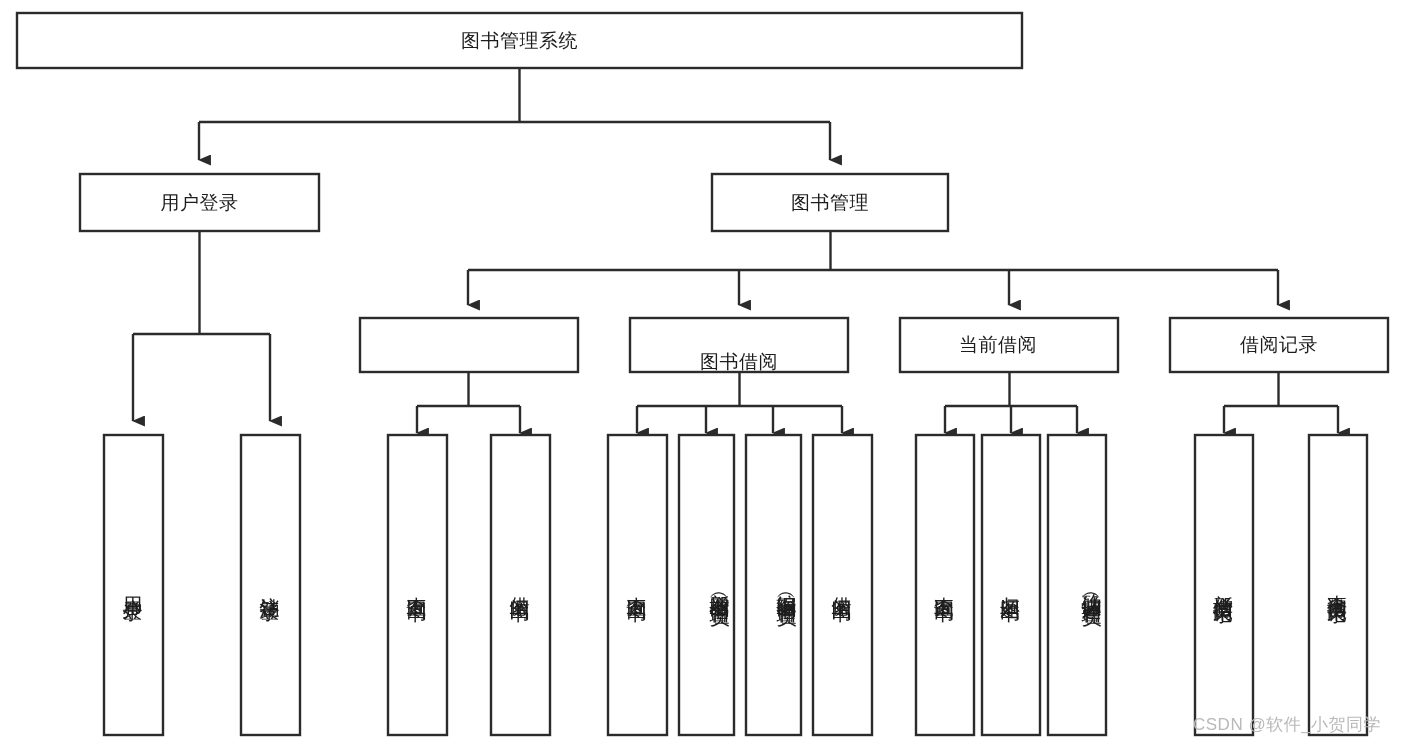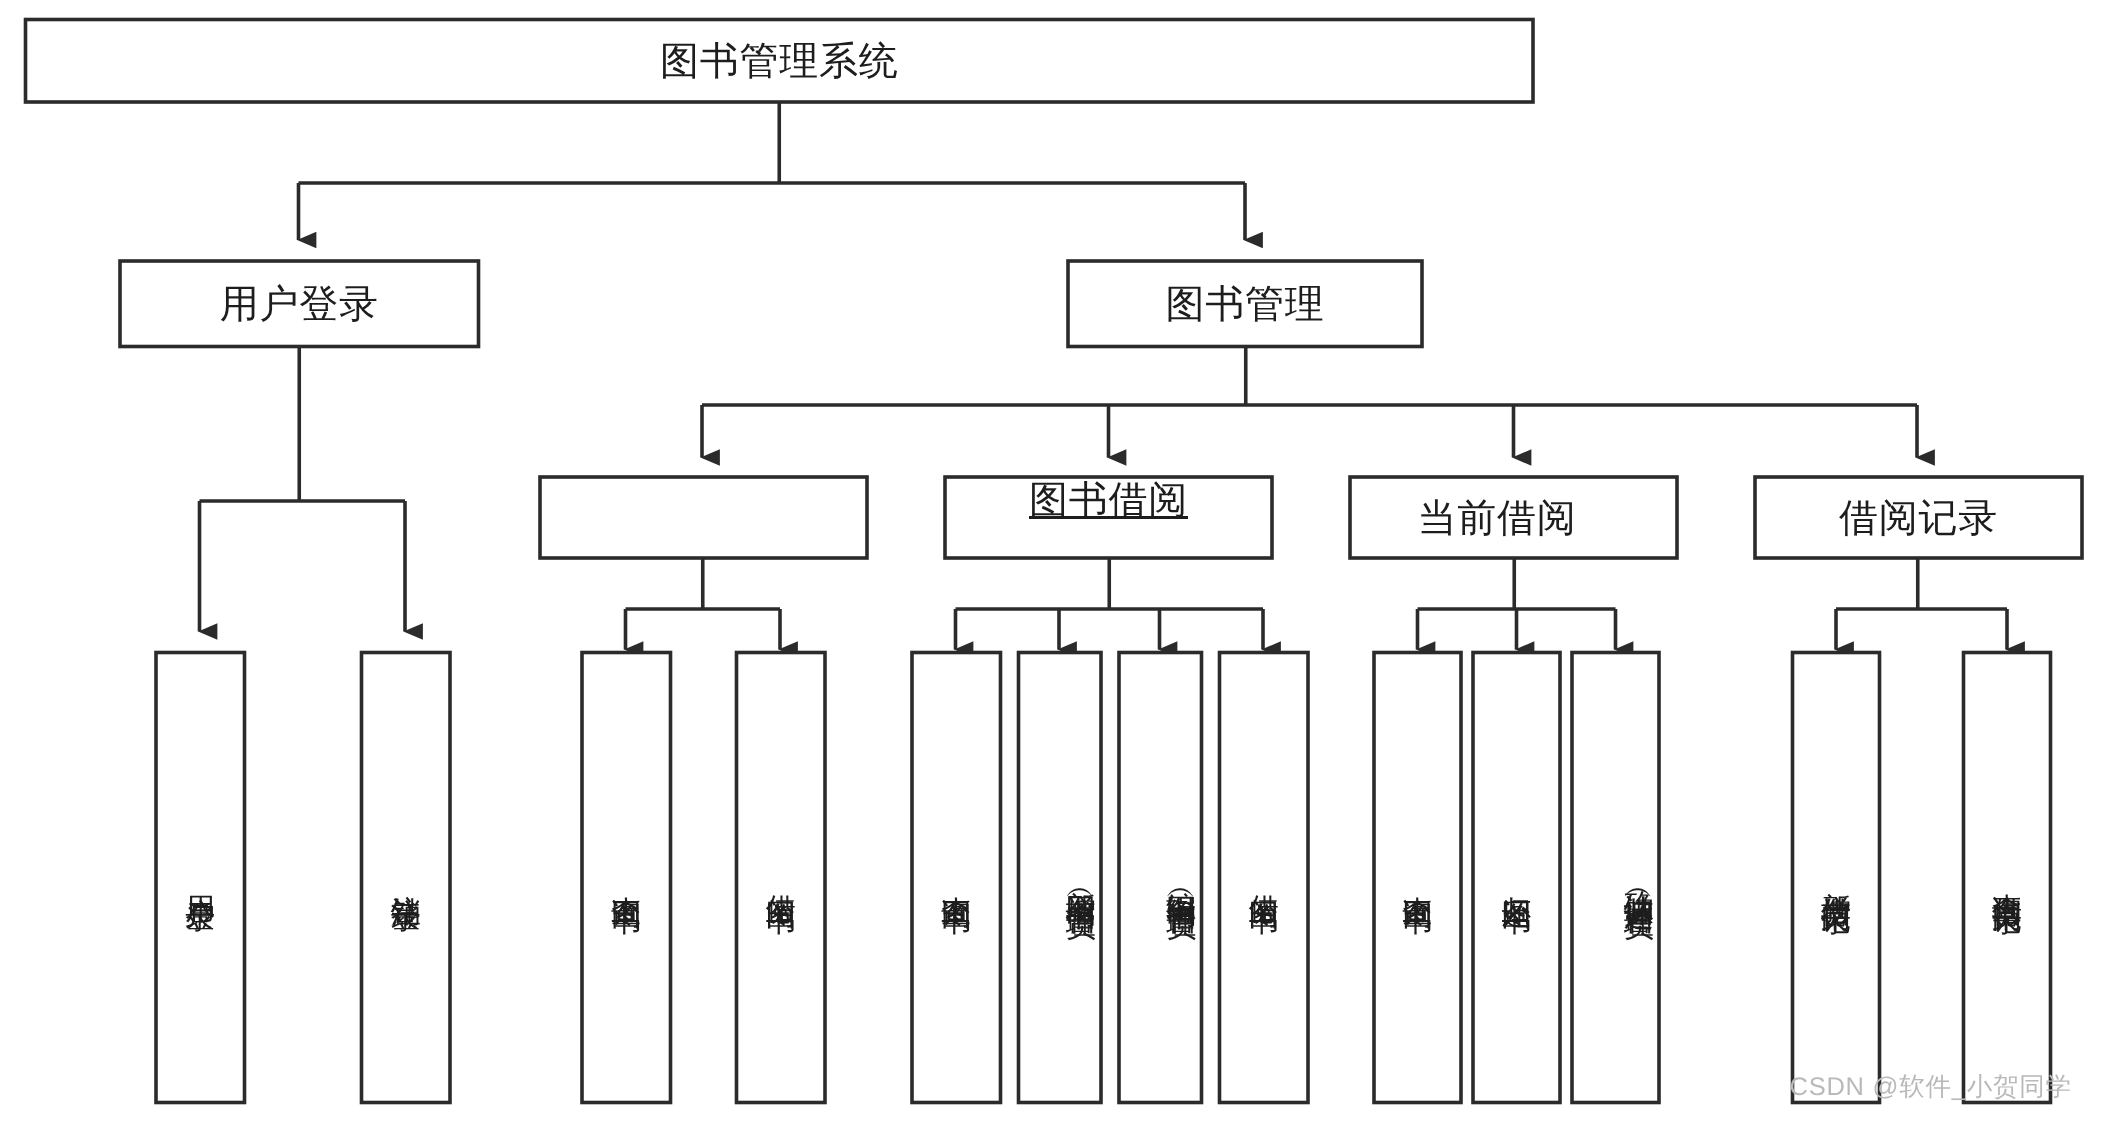--- a/index.html
+++ b/index.html
@@ -45,21 +45,21 @@
     box-sizing: border-box;
     color: #1d1d1d;
     font-family: "Liberation Sans", "DejaVu Sans", sans-serif;
     display: flex;
     justify-content: center;
     pointer-events: none;
     white-space: nowrap;
   }
   .node-label.horizontal {
     align-items: center;
-    font-size: 26px;
+    font-size: 19px;
     letter-spacing: 0.5px;
   }
   .node-label.vertical {
     writing-mode: vertical-rl;
     text-orientation: upright;
     align-items: flex-start;
     font-size: 20px;
     letter-spacing: 2px;
     padding-top: 4px;
   }
@@ -158,21 +158,21 @@
 
     <rect class="node-box" x="1195" y="435" width="58" height="300"></rect>
     <rect class="node-box" x="1309" y="435" width="58" height="300"></rect>
   </svg>
 
   <div class="node-label horizontal" style="left:17px; top:13px; width:1005px; height:55px;">图书管理系统</div>
 
   <div class="node-label horizontal" style="left:80px; top:174px; width:239px; height:57px;">用户登录</div>
   <div class="node-label horizontal" style="left:712px; top:174px; width:236px; height:57px;font-family:Liberation Serif, serif;">图书管理</div>
 
-  <div class="node-label horizontal" style="left:630px; top:307px; width:218px; height:52px;text-decoration:underline;">图书借阅</div>
+  <div class="node-label horizontal" style="left:630px; top:336px; width:218px; height:52px;">图书借阅</div>
   <div class="node-label horizontal" style="left:900px; top:318px; width:196px; height:54px;">当前借阅</div>
   <div class="node-label horizontal" style="left:1170px; top:318px; width:218px; height:54px;">借阅记录</div>
 
   <div class="node-label vertical centered" style="left:104px; top:435px; width:59px; height:300px;">用户登录</div>
   <div class="node-label vertical centered" style="left:241px; top:435px; width:59px; height:300px;">注销登录</div>
 
   <div class="node-label vertical centered" style="left:388px; top:435px; width:59px; height:300px;">查询图书</div>
   <div class="node-label vertical centered" style="left:491px; top:435px; width:59px; height:300px;">借阅图书</div>
 
   <div class="node-label vertical centered" style="left:608px; top:435px; width:59px; height:300px;">查询图书</div>

